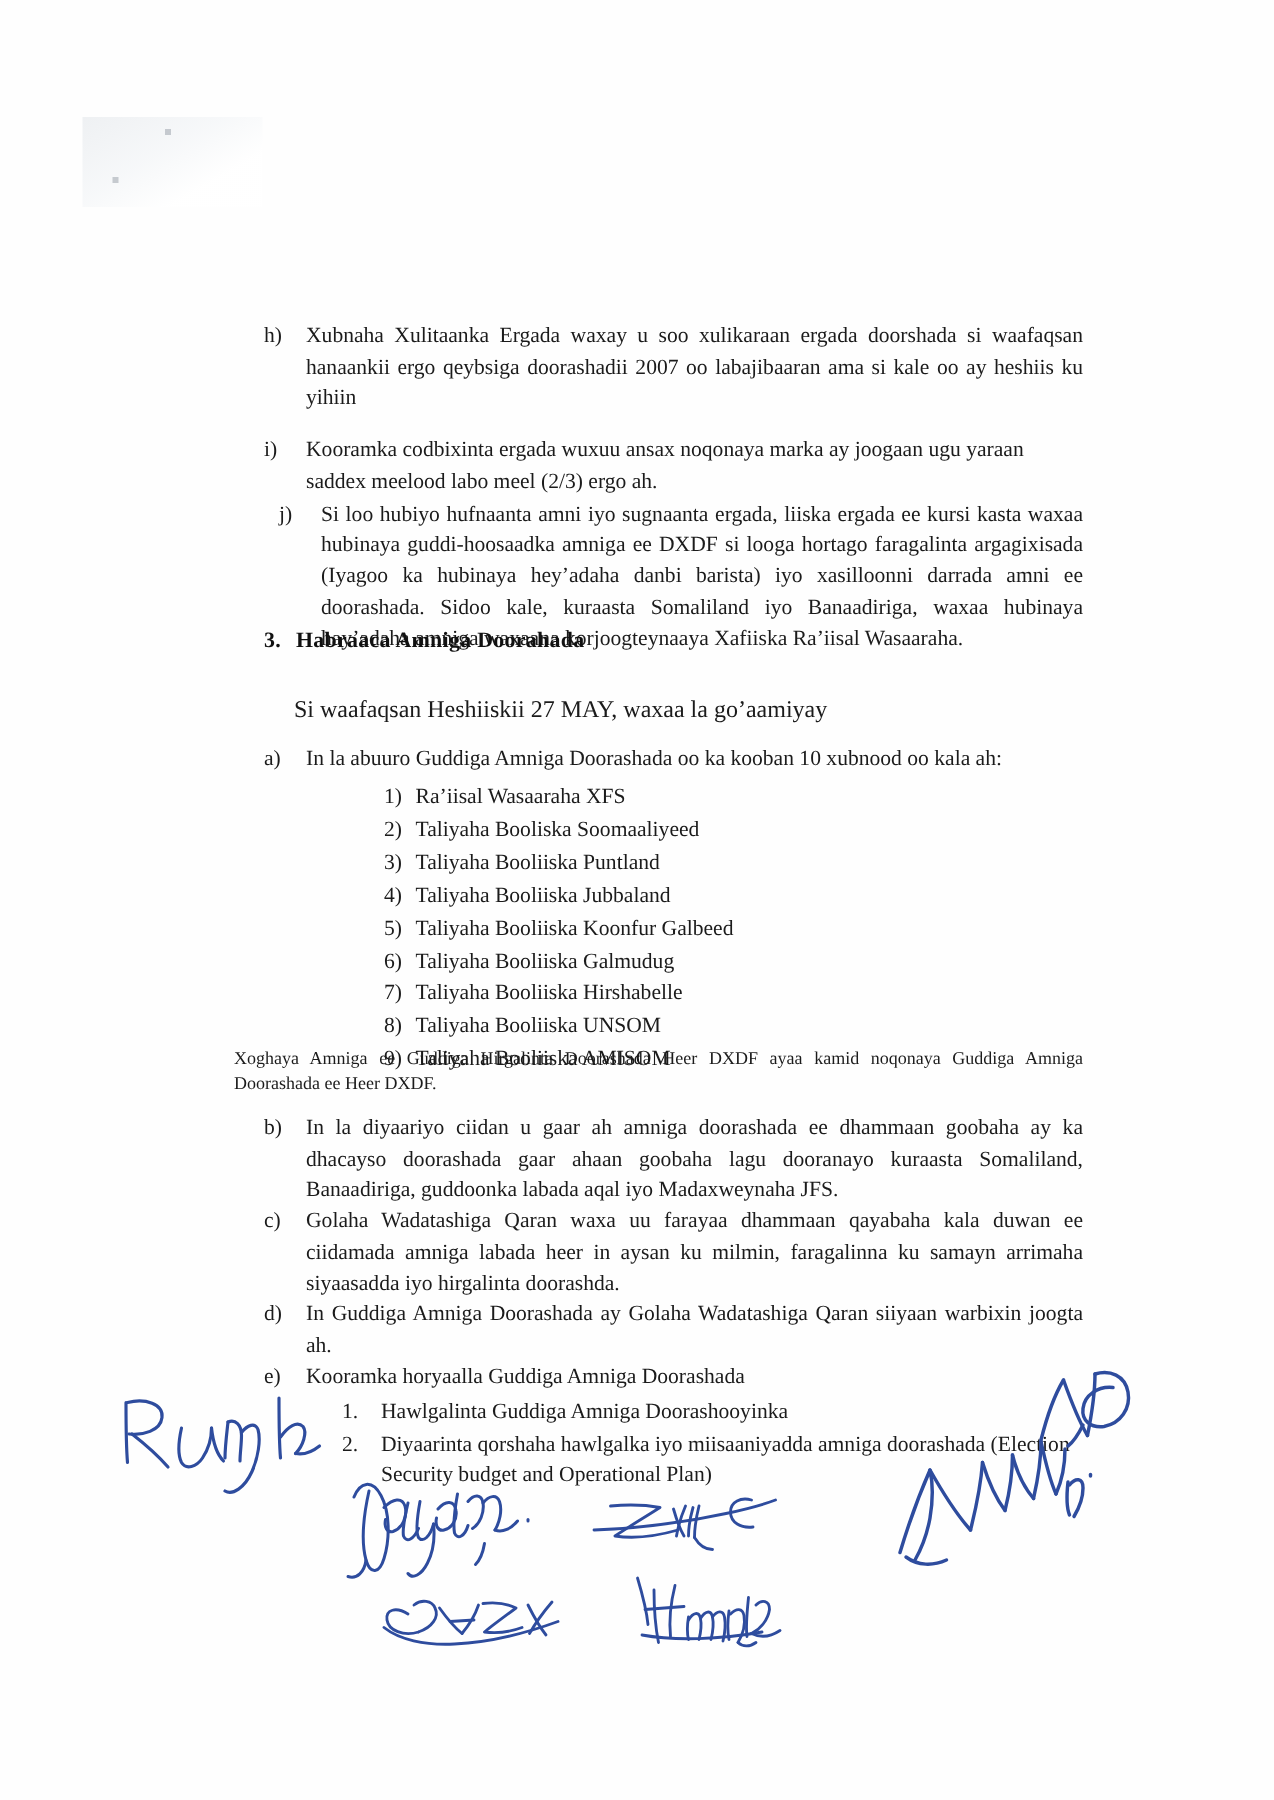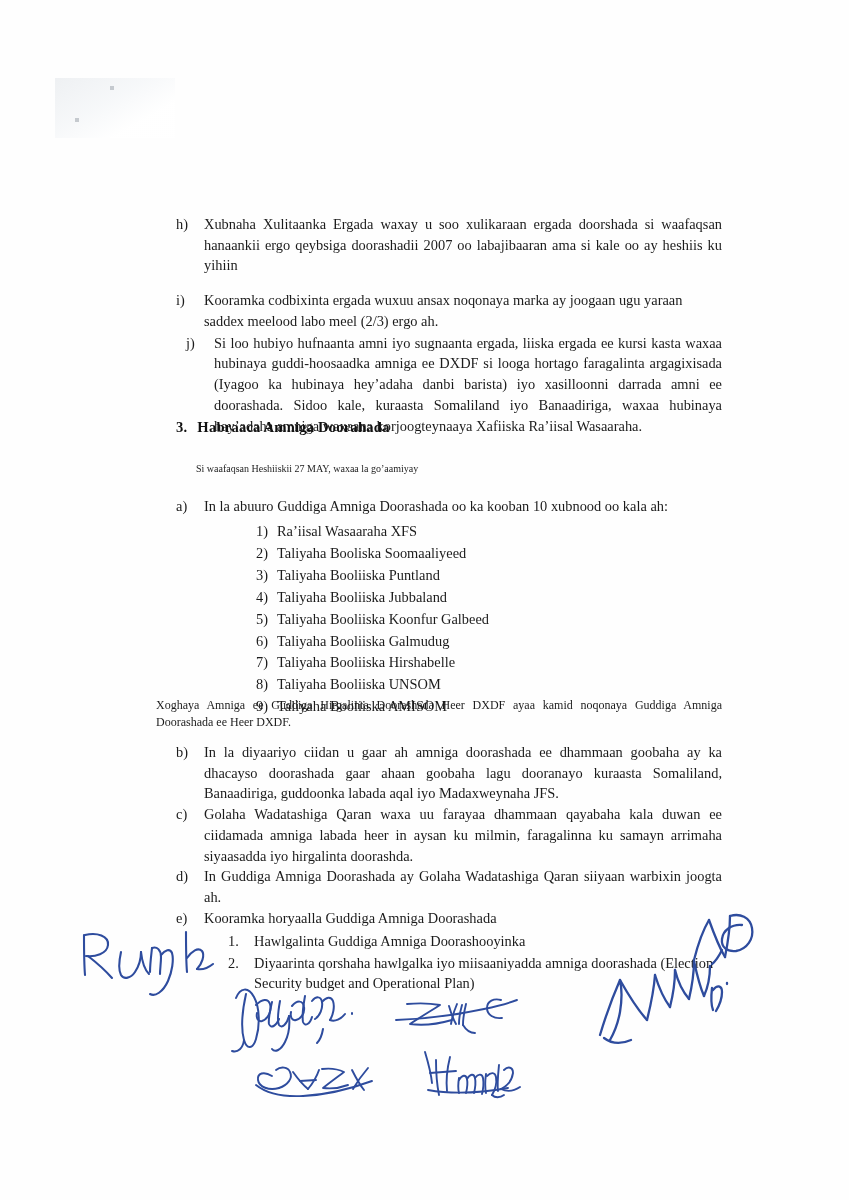--- a/index.html
+++ b/index.html
@@ -90,21 +90,21 @@
     font-weight: bold;
     color: #111;
     letter-spacing: .2px;
   }
   .heading .num { margin-right: 10px; }
 
   .lead {
     position: absolute;
     left: 196px;
     top: 462px;
-    font-size: 10px;
+    font-size: 16px;
     color: #1b1b1b;
   }
 
   
   .sec-a {
     position: absolute;
     left: 176px;
     top: 496px;
     width: 546px;
   }

